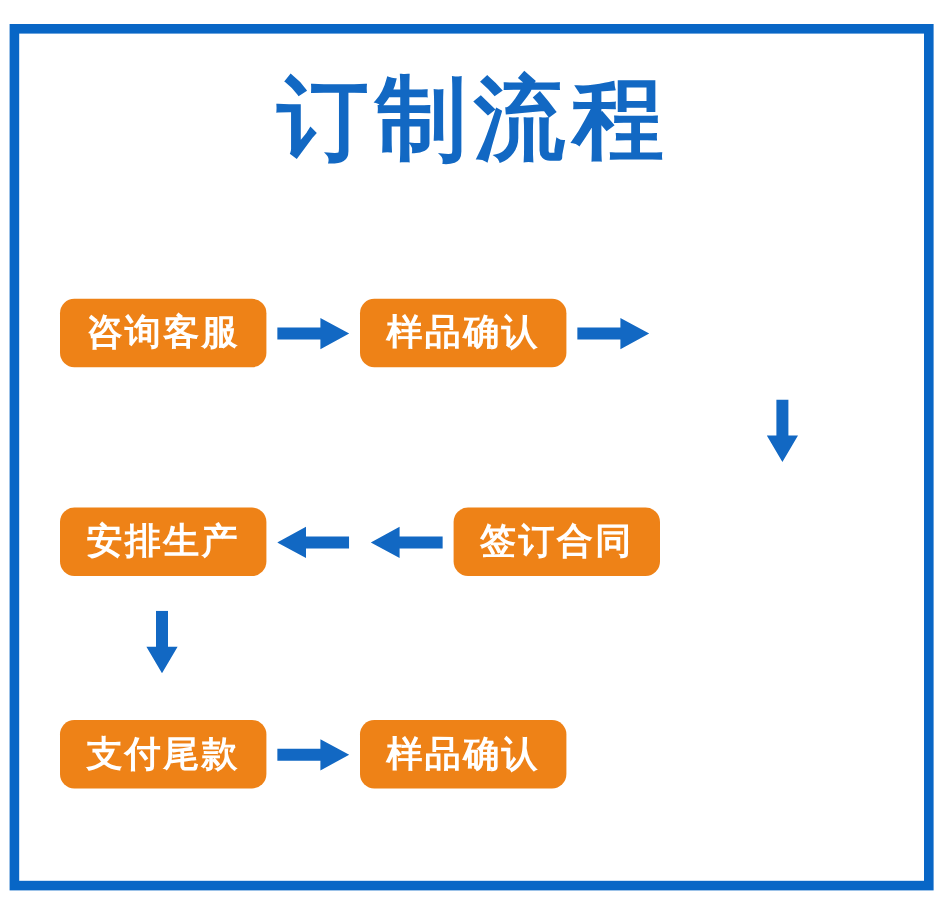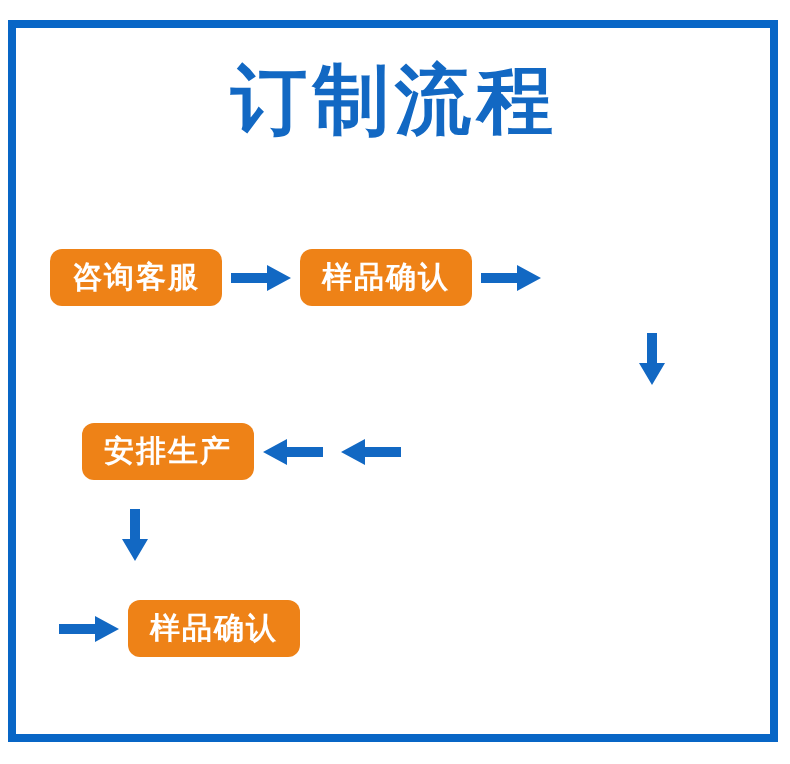--- a/index.html
+++ b/index.html
@@ -42,21 +42,21 @@
     font-family: "Liberation Sans", "DejaVu Sans", sans-serif;
   }
 
   
   .row {
     position: absolute;
     display: flex;
     align-items: center;
   }
   #row-1 { left: 50px; top: 249px; }
-  #row-2 { left: 50px; top: 423px; margin-left: 32px; }
+  #row-2 { left: 50px; top: 423px; }
   #row-3 { left: 50px; top: 600px; }
 
   .node {
     background: #ee8217;
     border-radius: 12px;
     color: #ffffff;
     font-size: 30px;
     font-weight: bold;
     letter-spacing: 2px;
     height: 57px;
@@ -125,29 +125,31 @@
     <div class="arrow-h">
       <svg width="60" height="30" viewBox="0 0 60 30" aria-hidden="true">
         <polygon points="60,10 24,10 24,2 0,15 24,28 24,20 60,20" fill="#1268c3"></polygon>
       </svg>
     </div>
     <div class="arrow-h">
       <svg width="60" height="30" viewBox="0 0 60 30" aria-hidden="true">
         <polygon points="60,10 24,10 24,2 0,15 24,28 24,20 60,20" fill="#1268c3"></polygon>
       </svg>
     </div>
+    <div class="node">签订合同</div>
   </div>
 
   <div class="arrow-v" id="arrow-down-2">
     <svg width="30" height="52" viewBox="0 0 30 52" aria-hidden="true">
       <polygon points="10,0 20,0 20,30 28,30 15,52 2,30 10,30" fill="#1268c3"></polygon>
     </svg>
   </div>
 
   <div class="row" id="row-3">
+    <div class="node">支付尾款</div>
     <div class="arrow-h">
       <svg width="60" height="30" viewBox="0 0 60 30" aria-hidden="true">
         <polygon points="0,10 36,10 36,2 60,15 36,28 36,20 0,20" fill="#1268c3"></polygon>
       </svg>
     </div>
     <div class="node">样品确认</div>
   </div>
 
 </div>
 

